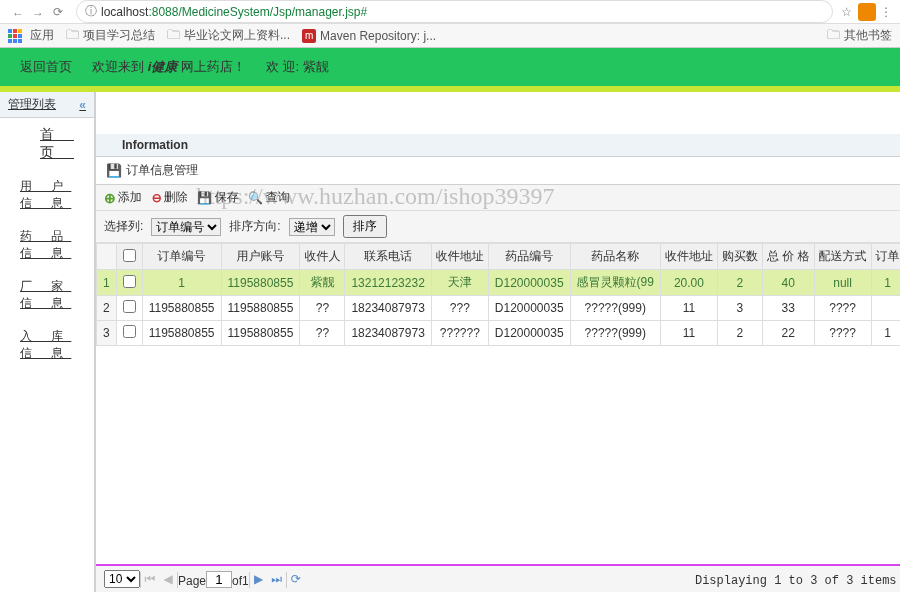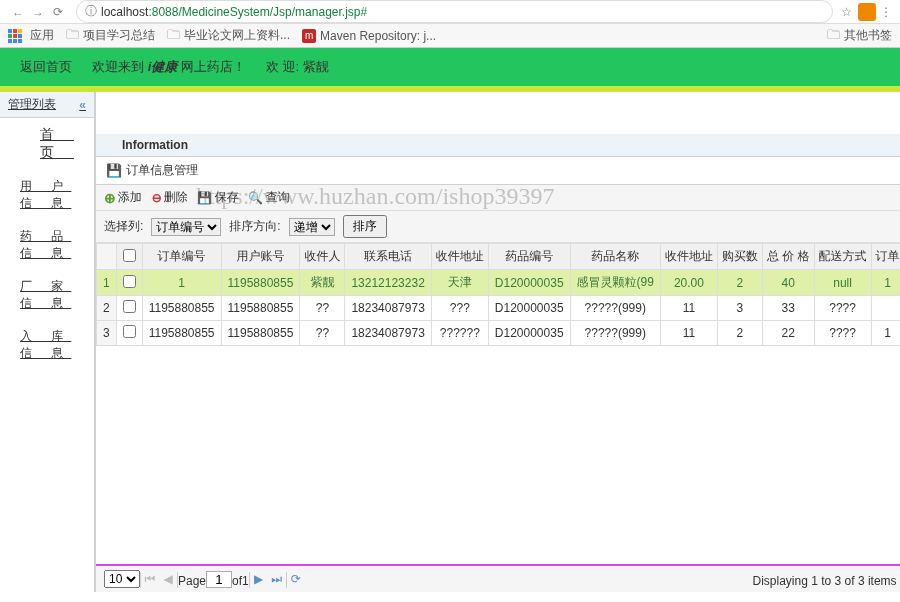--- a/index.html
+++ b/index.html
@@ -71,21 +71,21 @@
     .rownum { background: #f5f5f5; width: 28px; }
     .checkbox-col { width: 26px; }
     
     
     .pagination { border-top: 2px solid #d946ef; padding: 4px 8px; display: flex; align-items: flex-end; background: #f5f5f5; font-size: 12px; }
     .pagination select { font-size: 12px; }
     .page-btn { width: 18px; height: 18px; display: flex; align-items: center; justify-content: center; color: #5b8fc9; cursor: pointer; }
     .page-btn.disabled { color: #bbb; }
     .page-input { width: 26px; text-align: center; border: 1px solid #aaa; }
     .sep { width: 1px; height: 16px; background: #ccc; }
-    .page-info { margin-left: auto; }
+    .page-info { margin-left: auto; font-family: Liberation Mono, monospace; }
   </style>
 </head>
 <body>
 
 <div class="browser-toolbar">
   <div class="nav-btn">←</div>
   <div class="nav-btn">→</div>
   <div class="nav-btn">⟳</div>
   <div class="url-bar">
     <span style="margin-right:4px;color:#888">ⓘ</span>

